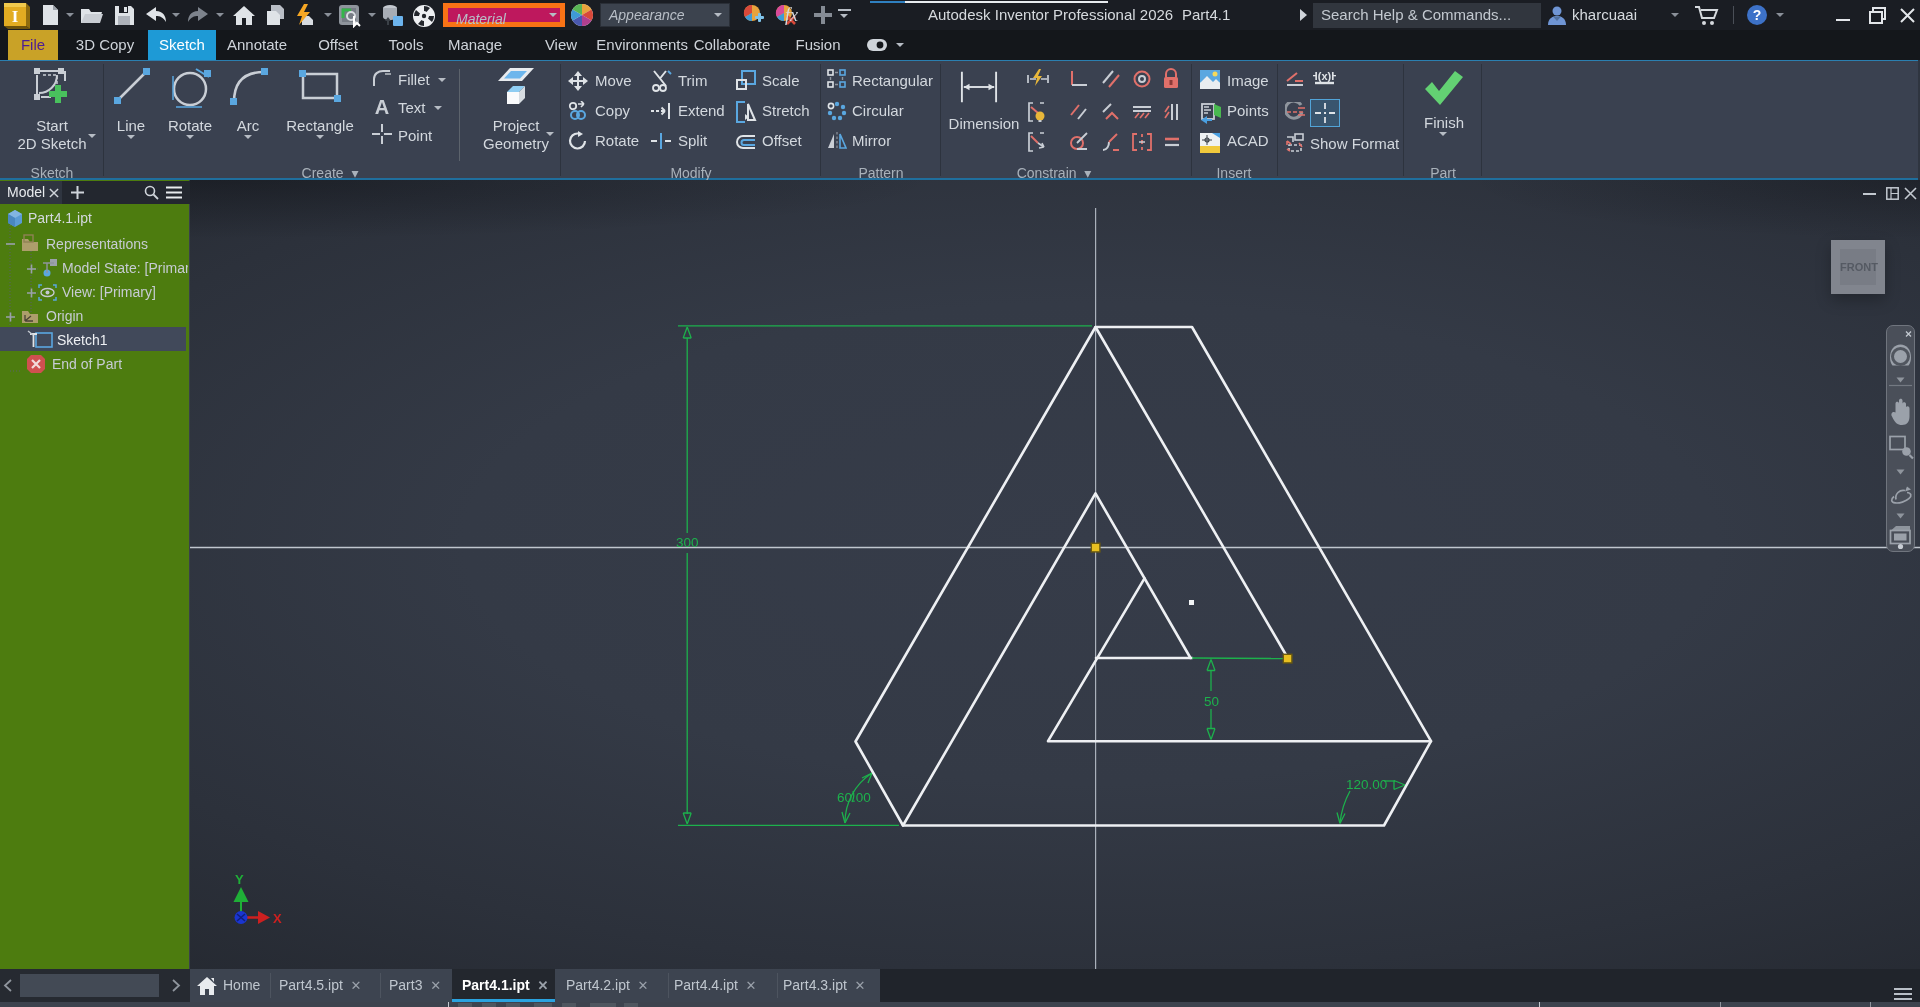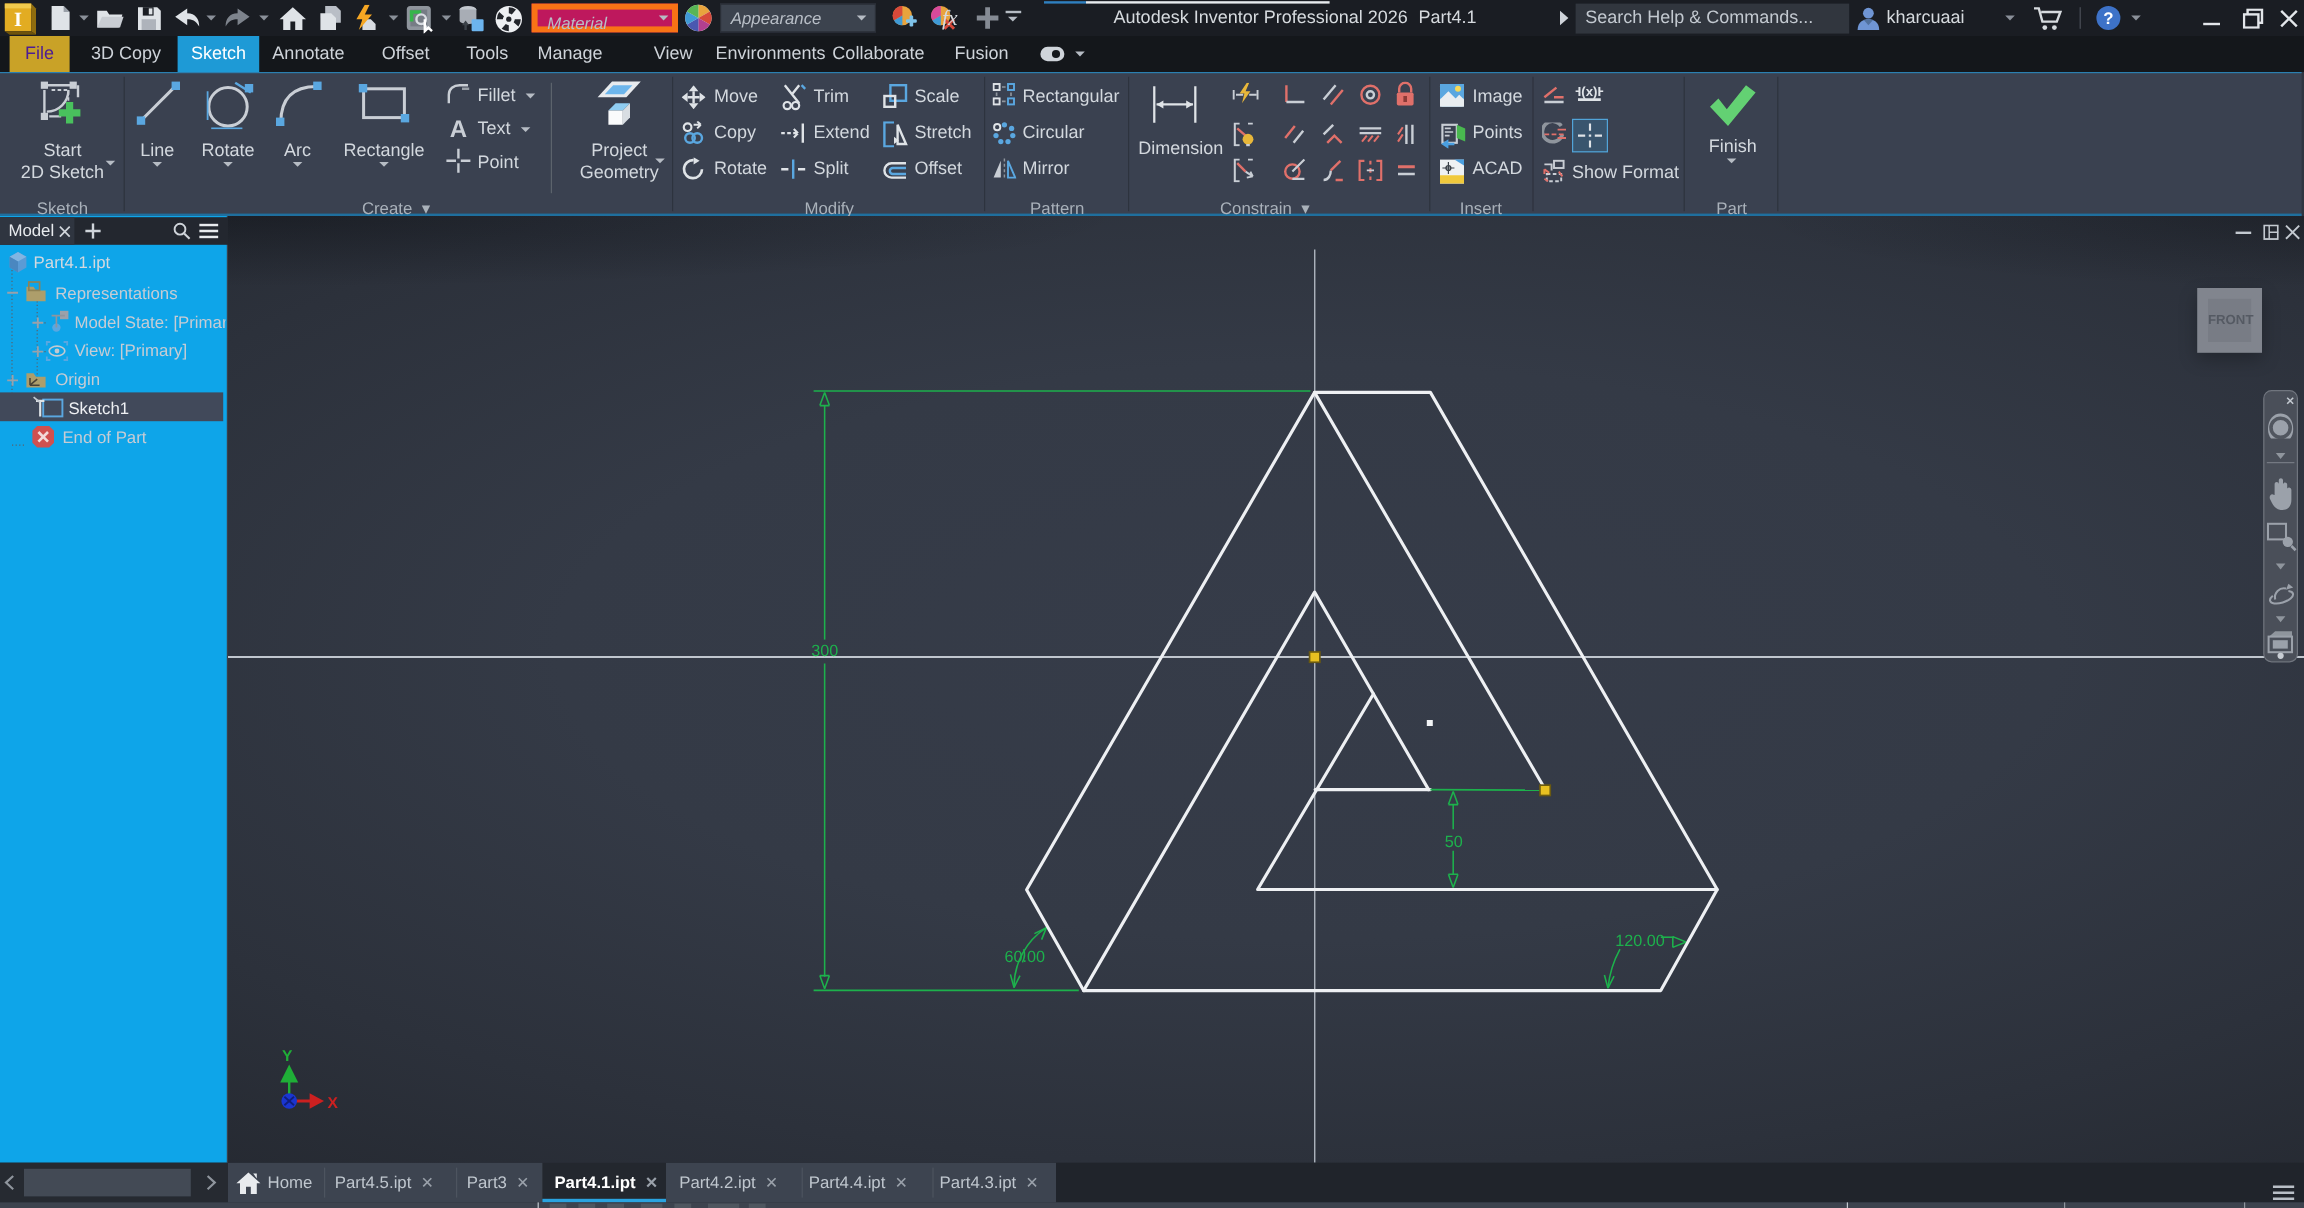--- a/index.html
+++ b/index.html
@@ -24,21 +24,21 @@
 .plabel { position:absolute; top:104px; height:14px; color:#a9b1ba; font-size:14px; text-align:center; }
 .btext { position:absolute; color:#d3d8de; font-size:15px; }
 .dropar { position:absolute; width:0; height:0; border-left:4px solid transparent; border-right:4px solid transparent; border-top:4px solid #b6bcc4; }
 
 
 #main { position:absolute; left:0; top:180px; width:1920px; height:789px; background:#23262e; }
 #canvas { position:absolute; left:190px; top:0px; width:1730px; height:789px;
   background:radial-gradient(ellipse 55% 10% at 2% 0%, rgba(8,10,14,0.38), rgba(8,10,14,0) 75%),radial-gradient(ellipse 35% 10% at 100% 0%, rgba(8,10,14,0.30), rgba(8,10,14,0) 75%),radial-gradient(ellipse 95% 80% at 52% 46%, #363c49 0%, #343a46 38%, #2c313b 68%, #252931 90%, #212530 100%); }
 
 
-#browser { position:absolute; left:0; top:0; width:190px; height:789px; background:#0ea5e9; border-right:1px solid #3a404b; }
+#browser { position:absolute; left:0; top:0; width:190px; height:789px; background:#4d7c0f; border-right:1px solid #3a404b; }
 #bheader { position:absolute; left:0; top:1px; width:190px; height:23px; background:#23272f; }
 
 
 #tabbar { position:absolute; left:0; top:969px; width:1920px; height:33px; background:#20242b; }
 #statusstrip { position:absolute; left:0; top:1002px; width:1920px; height:5px; background:#3d434e; }
 .btab { position:absolute; top:0; height:33px; line-height:32px; font-size:14px; color:#bfc6ce; }
 .btabx { color:#9aa1aa; font-size:13px; }
 </style>
 </head>
 <body>

